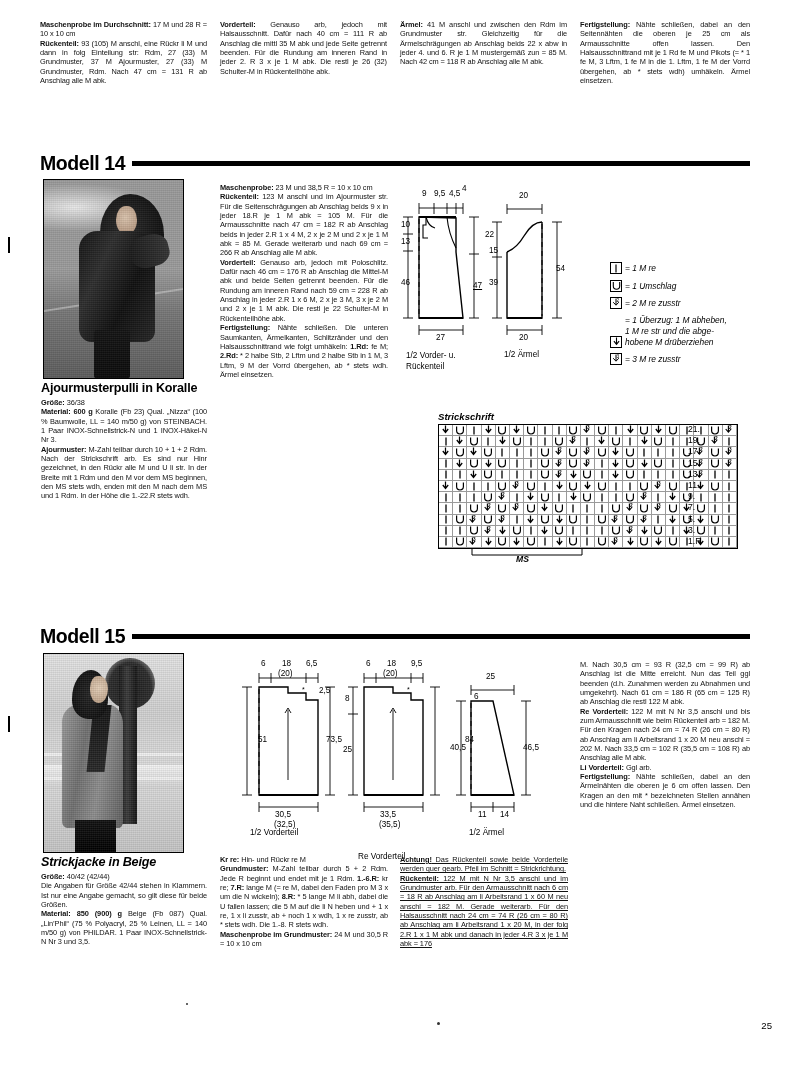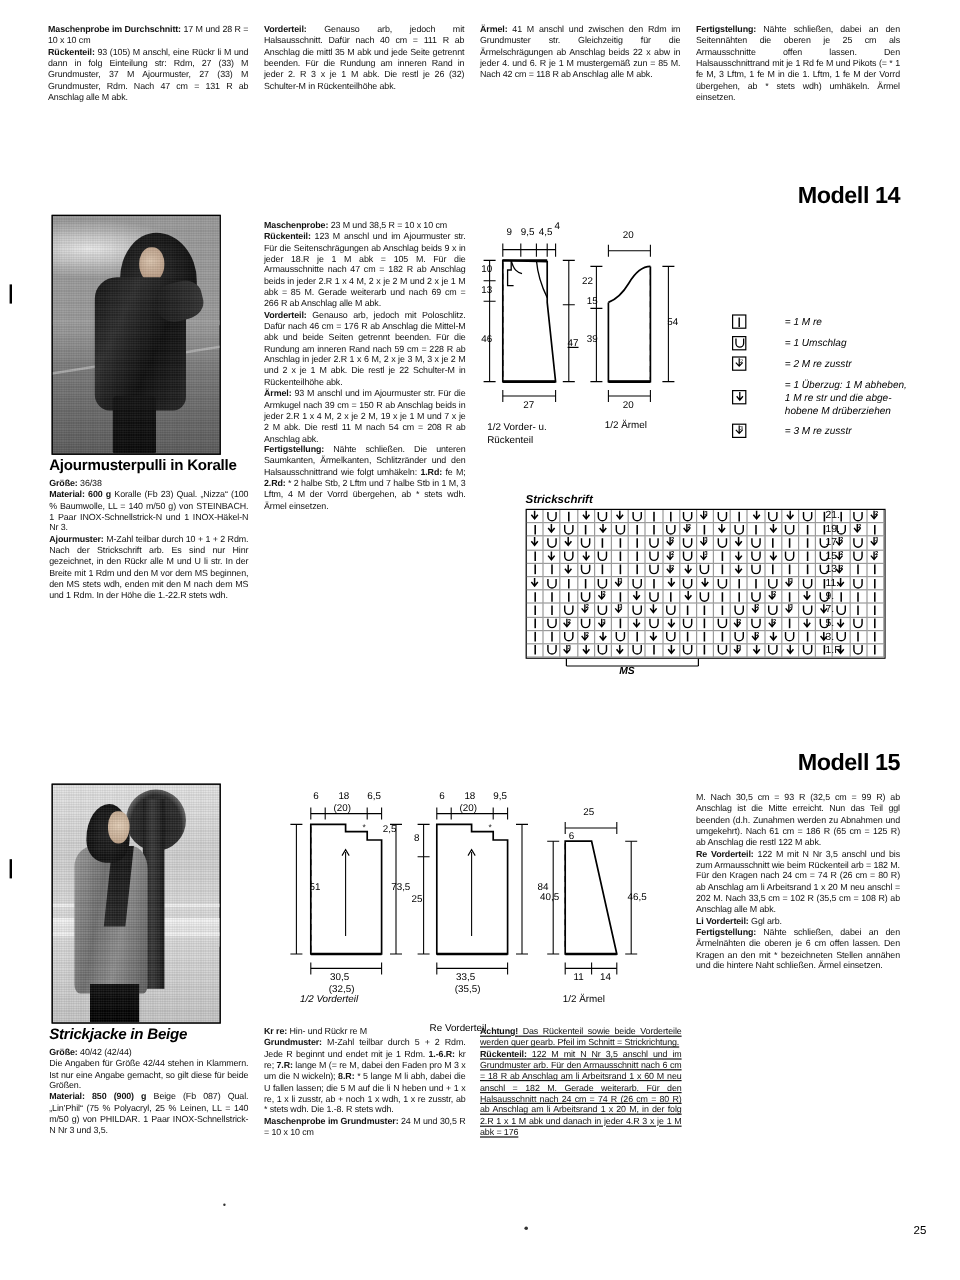--- a/index.html
+++ b/index.html
@@ -7,21 +7,21 @@
        font-family:"Liberation Sans",sans-serif;color:#000;}
   .page{position:absolute;left:0;top:0;width:800px;height:1067px;background:#fff;}
 
   
   .col{position:absolute;font-size:7.4px;line-height:9.35px;text-align:justify;
        color:#111;letter-spacing:-0.08px;}
   .col p{margin:0;}
   .b{font-weight:bold;}
 
   
-  .model-head{position:absolute;display:flex;align-items:flex-end;gap:7px;flex-direction:column;}
+  .model-head{position:absolute;display:flex;align-items:center;gap:7px;}
   .model-head .mh-text{font-size:19.5px;font-weight:bold;letter-spacing:-0.4px;
        font-family:"Liberation Sans",sans-serif;}
   .model-head .mh-rule{height:5px;background:#000;}
 
   
   .photo{position:absolute;border:1px solid #000;overflow:hidden;background:#2a2a2a;}
   .photo .ph-inner{position:absolute;left:0;top:0;right:0;bottom:0;}
 
   .photo14 .sky{position:absolute;left:0;top:0;width:100%;height:46%;
       background:
@@ -78,21 +78,21 @@
 
   .caption{position:absolute;font-size:12.6px;font-weight:bold;letter-spacing:-0.2px;}
 
   
   .schem{position:absolute;}
   .schem svg{display:block;}
   .schem-label{position:absolute;font-size:8.2px;}
 
   
   .legend{position:absolute;font-size:8.4px;font-style:italic;line-height:11px;}
-  .leg-row{display:flex;align-items:center;margin-bottom:5.5px;gap:29px;}
+  .leg-row{display:flex;align-items:flex-end;margin-bottom:5.5px;}
   .leg-box{width:12px;height:12px;border:1px solid #000;box-sizing:border-box;
       display:flex;align-items:center;justify-content:center;flex:0 0 auto;margin-right:3px;
       font-style:normal;}
   .leg-txt{white-space:pre-line;}
 
   
   .chart-title{position:absolute;font-size:9.6px;font-weight:bold;font-style:italic;}
   .chart-wrap{position:absolute;}
   .chart-grid{display:grid;border:1px solid #000;background:#fff;}
   .cell{width:14.2px;height:11.2px;border-right:1px solid #9a9a9a;
@@ -152,22 +152,21 @@
   <div class="col" style="left:41px;top:398px;width:166px;">
     <p><span class="b">Größe:</span><span> 36/38</span></p>
     <p><span class="b">Material:</span> <span class="b">600 g</span><span> Koralle (Fb 23) Qual. „Nizza“ (100 % Baumwolle, LL = 140 m/50 g) von STEINBACH. 1 Paar INOX-Schnellstrick-N und 1 INOX-Häkel-N Nr 3.</span></p>
     <p><span class="b">Ajourmuster:</span><span> M-Zahl teilbar durch 10 + 1 + 2 Rdm. Nach der Strickschrift arb. Es sind nur Hinr gezeichnet, in den Rückr alle M und U li str. In der Breite mit 1 Rdm und den M vor dem MS beginnen, den MS stets wdh, enden mit den M nach dem MS und 1 Rdm. In der Höhe die 1.-22.R stets wdh.</span></p>
   </div>
 
   <div class="col" style="left:220px;top:183px;width:168px;">
     <p><span class="b">Maschenprobe:</span><span> 23 M und 38,5 R = 10 x 10 cm</span></p>
     <p><span class="b">Rückenteil:</span><span> 123 M anschl und im Ajourmuster str. Für die Seitenschrägungen ab Anschlag beids 9 x in jeder 18.R je 1 M abk = 105 M. Für die Armausschnitte nach 47 cm = 182 R ab Anschlag beids in jeder 2.R 1 x 4 M, 2 x je 2 M und 2 x je 1 M abk = 85 M. Gerade weiterarb und nach 69 cm = 266 R ab Anschlag alle M abk.</span></p>
     <p><span class="b">Vorderteil:</span><span> Genauso arb, jedoch mit Poloschlitz. Dafür nach 46 cm = 176 R ab Anschlag die Mittel-M abk und beide Seiten getrennt beenden. Für die Rundung am inneren Rand nach 59 cm = 228 R ab Anschlag in jeder 2.R 1 x 6 M, 2 x je 3 M, 3 x je 2 M und 2 x je 1 M abk. Die restl je 22 Schulter-M in Rückenteilhöhe abk.</span></p>
-    <p><span class="b">Ärmel:</span><span> 93 M anschl und im Ajourmuster str. Für die Armkugel nach 39 cm = 150 R ab Anschlag beids in jeder 2.R 1 x 4 M, 2 x je 2 M, 19 x je 1 M und 7 x je 2 M abk. Die restl 11 M nach 54 cm = 208 R ab Anschlag abk.</span></p>
-    <p><span class="b">Fertigstellung:</span><span> Nähte schließen. Die unteren Saumkanten, Ärmelkanten, Schlitzränder und den Halsausschnittrand wie folgt umhäkeln: </span><span class="b">1.Rd:</span><span> fe M; </span><span class="b">2.Rd:</span><span> * 2 halbe Stb, 2 Lftm und 7 halbe Stb in 1 M, 3 Lftm, 4 M der Vorrd übergehen, ab * stets wdh. Ärmel einsetzen.</span></p>
+    <p><span class="b">Fertigstellung:</span><span> Nähte schließen. Die unteren Saumkanten, Ärmelkanten, Schlitzränder und den Halsausschnittrand wie folgt umhäkeln: </span><span class="b">1.Rd:</span><span> fe M; </span><span class="b">2.Rd:</span><span> * 2 halbe Stb, 2 Lftm und 2 halbe Stb in 1 M, 3 Lftm, 9 M der Vorrd übergehen, ab * stets wdh. Ärmel einsetzen.</span></p>
   </div>
 
   <div class="schem" style="left:400px;top:178px;width:175px;height:200px;">
     <svg width="175" height="200" viewBox="0 0 175 200">
       <g stroke="#000" fill="none" stroke-width="1.1">
 
         <path d="M19,39 L19,140 L63,140 L56,74 L56,40 Z" stroke-width="1.4"></path>
         <path d="M19,39 L56,39" stroke-width="1.9"></path>
         <path d="M19,140 L63,140" stroke-width="2.2"></path>
 
@@ -1624,30 +1623,30 @@
     <span class="schem-label" style="left:20px;top:85px;margin-left:20px;">51</span>
     <span class="schem-label" style="left:108px;top:85px;">73,5</span>
     <span class="schem-label" style="left:57px;top:160px;">30,5</span>
     <span class="schem-label" style="left:56px;top:170px;">(32,5)</span>
     <span class="schem-label" style="left:148px;top:9px;">6</span>
     <span class="schem-label" style="left:169px;top:9px;">18</span>
     <span class="schem-label" style="left:193px;top:9px;">9,5</span>
     <span class="schem-label" style="left:165px;top:19px;">(20)</span>
     <span class="schem-label" style="left:127px;top:44px;">8</span>
     <span class="schem-label" style="left:125px;top:95px;">25</span>
-    <span class="schem-label" style="left:206px;top:85px;padding-left:24px;">84</span>
+    <span class="schem-label" style="left:223px;top:85px;padding-left:24px;">84</span>
     <span class="schem-label" style="left:162px;top:160px;">33,5</span>
     <span class="schem-label" style="left:161px;top:170px;">(35,5)</span>
     <span class="schem-label" style="left:268px;top:22px;">25</span>
     <span class="schem-label" style="left:256px;top:42px;">6</span>
     <span class="schem-label" style="left:232px;top:93px;">40,5</span>
     <span class="schem-label" style="left:305px;top:93px;">46,5</span>
     <span class="schem-label" style="left:260px;top:160px;">11</span>
     <span class="schem-label" style="left:282px;top:160px;">14</span>
-    <span class="schem-label" style="left:32px;top:178px;font-style:italic;">1/2 Vorderteil</span>
+    <span class="schem-label" style="left:32px;top:178px;">1/2 Vorderteil</span>
     <span class="schem-label" style="left:140px;top:178px;margin-top:24px;">Re Vorderteil</span>
     <span class="schem-label" style="left:251px;top:178px;">1/2 Ärmel</span>
   </div>
 
   <div class="col" style="left:220px;top:855px;width:168px;">
     <p><span class="b">Kr re:</span><span> Hin- und Rückr re M</span></p>
     <p><span class="b">Grundmuster:</span><span> M-Zahl teilbar durch 5 + 2 Rdm. Jede R beginnt und endet mit je 1 Rdm. </span><span class="b">1.-6.R:</span><span> kr re; </span><span class="b">7.R:</span><span> lange M (= re M, dabei den Faden pro M 3 x um die N wickeln); </span><span class="b">8.R:</span><span> * 5 lange M li abh, dabei die U fallen lassen; die 5 M auf die li N heben und + 1 x re, 1 x li zusstr, ab + noch 1 x wdh, 1 x re zusstr, ab * stets wdh. Die 1.-8. R stets wdh.</span></p>
     <p><span class="b">Maschenprobe im Grundmuster:</span><span> 24 M und 30,5 R = 10 x 10 cm</span></p>
   </div>
 

